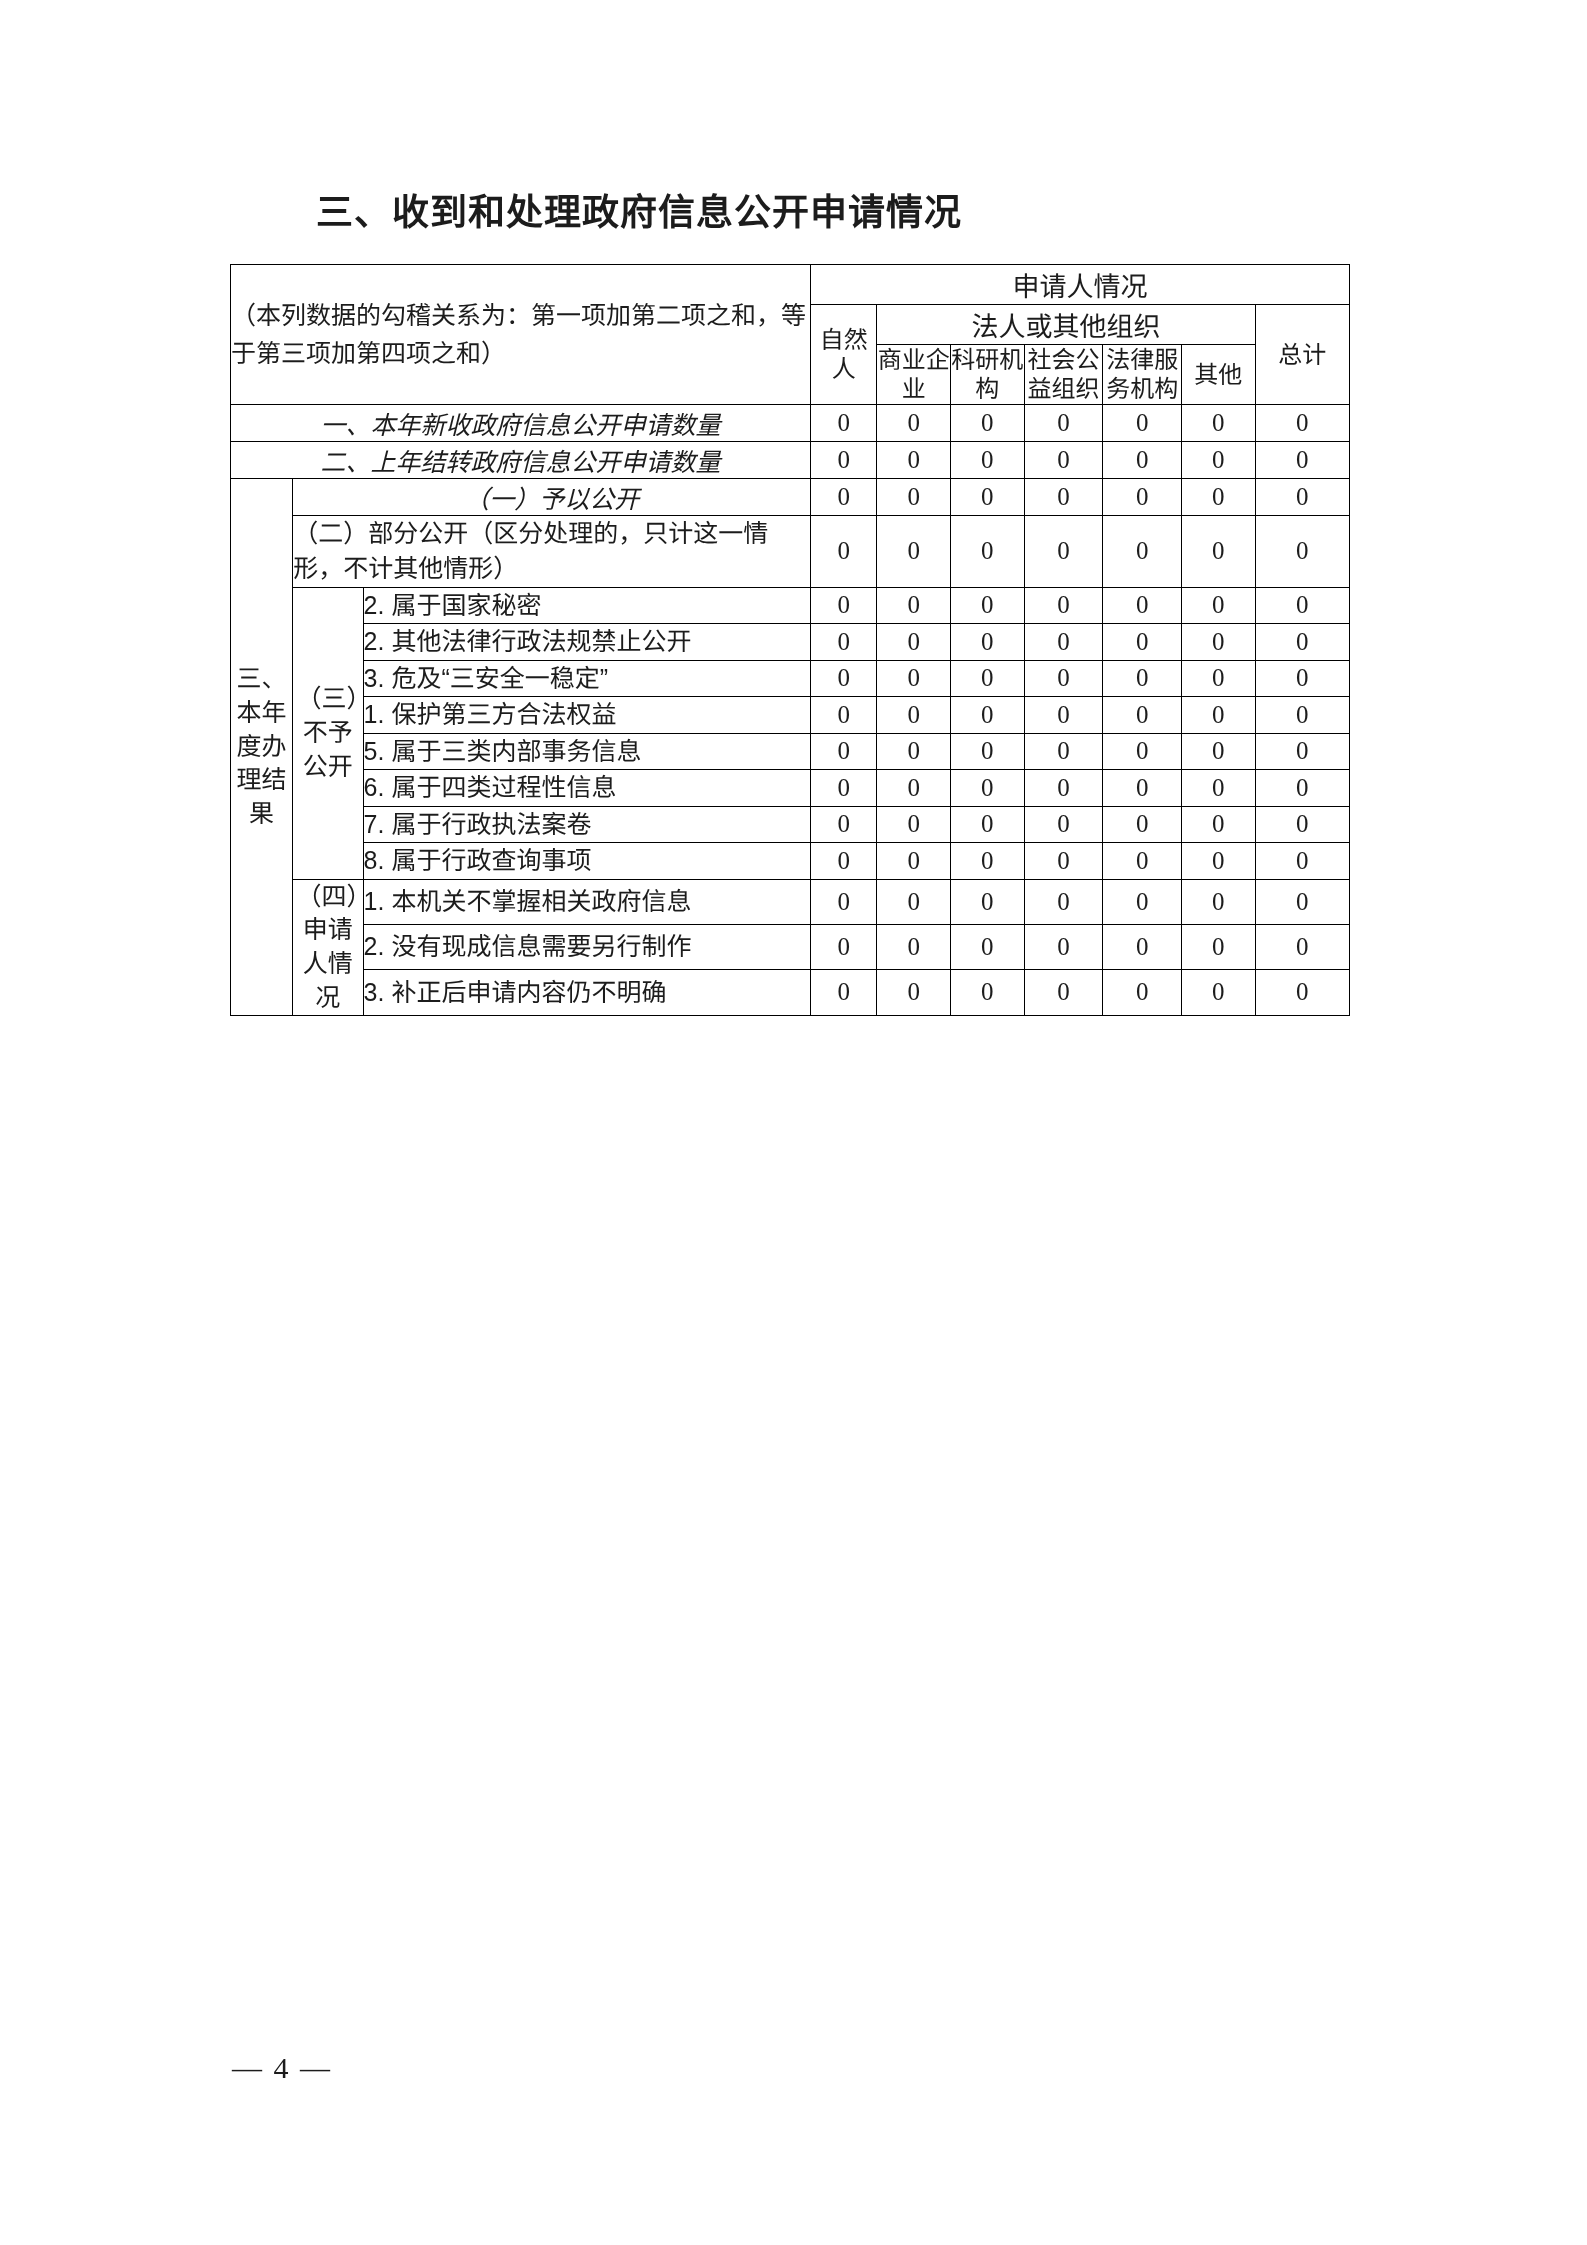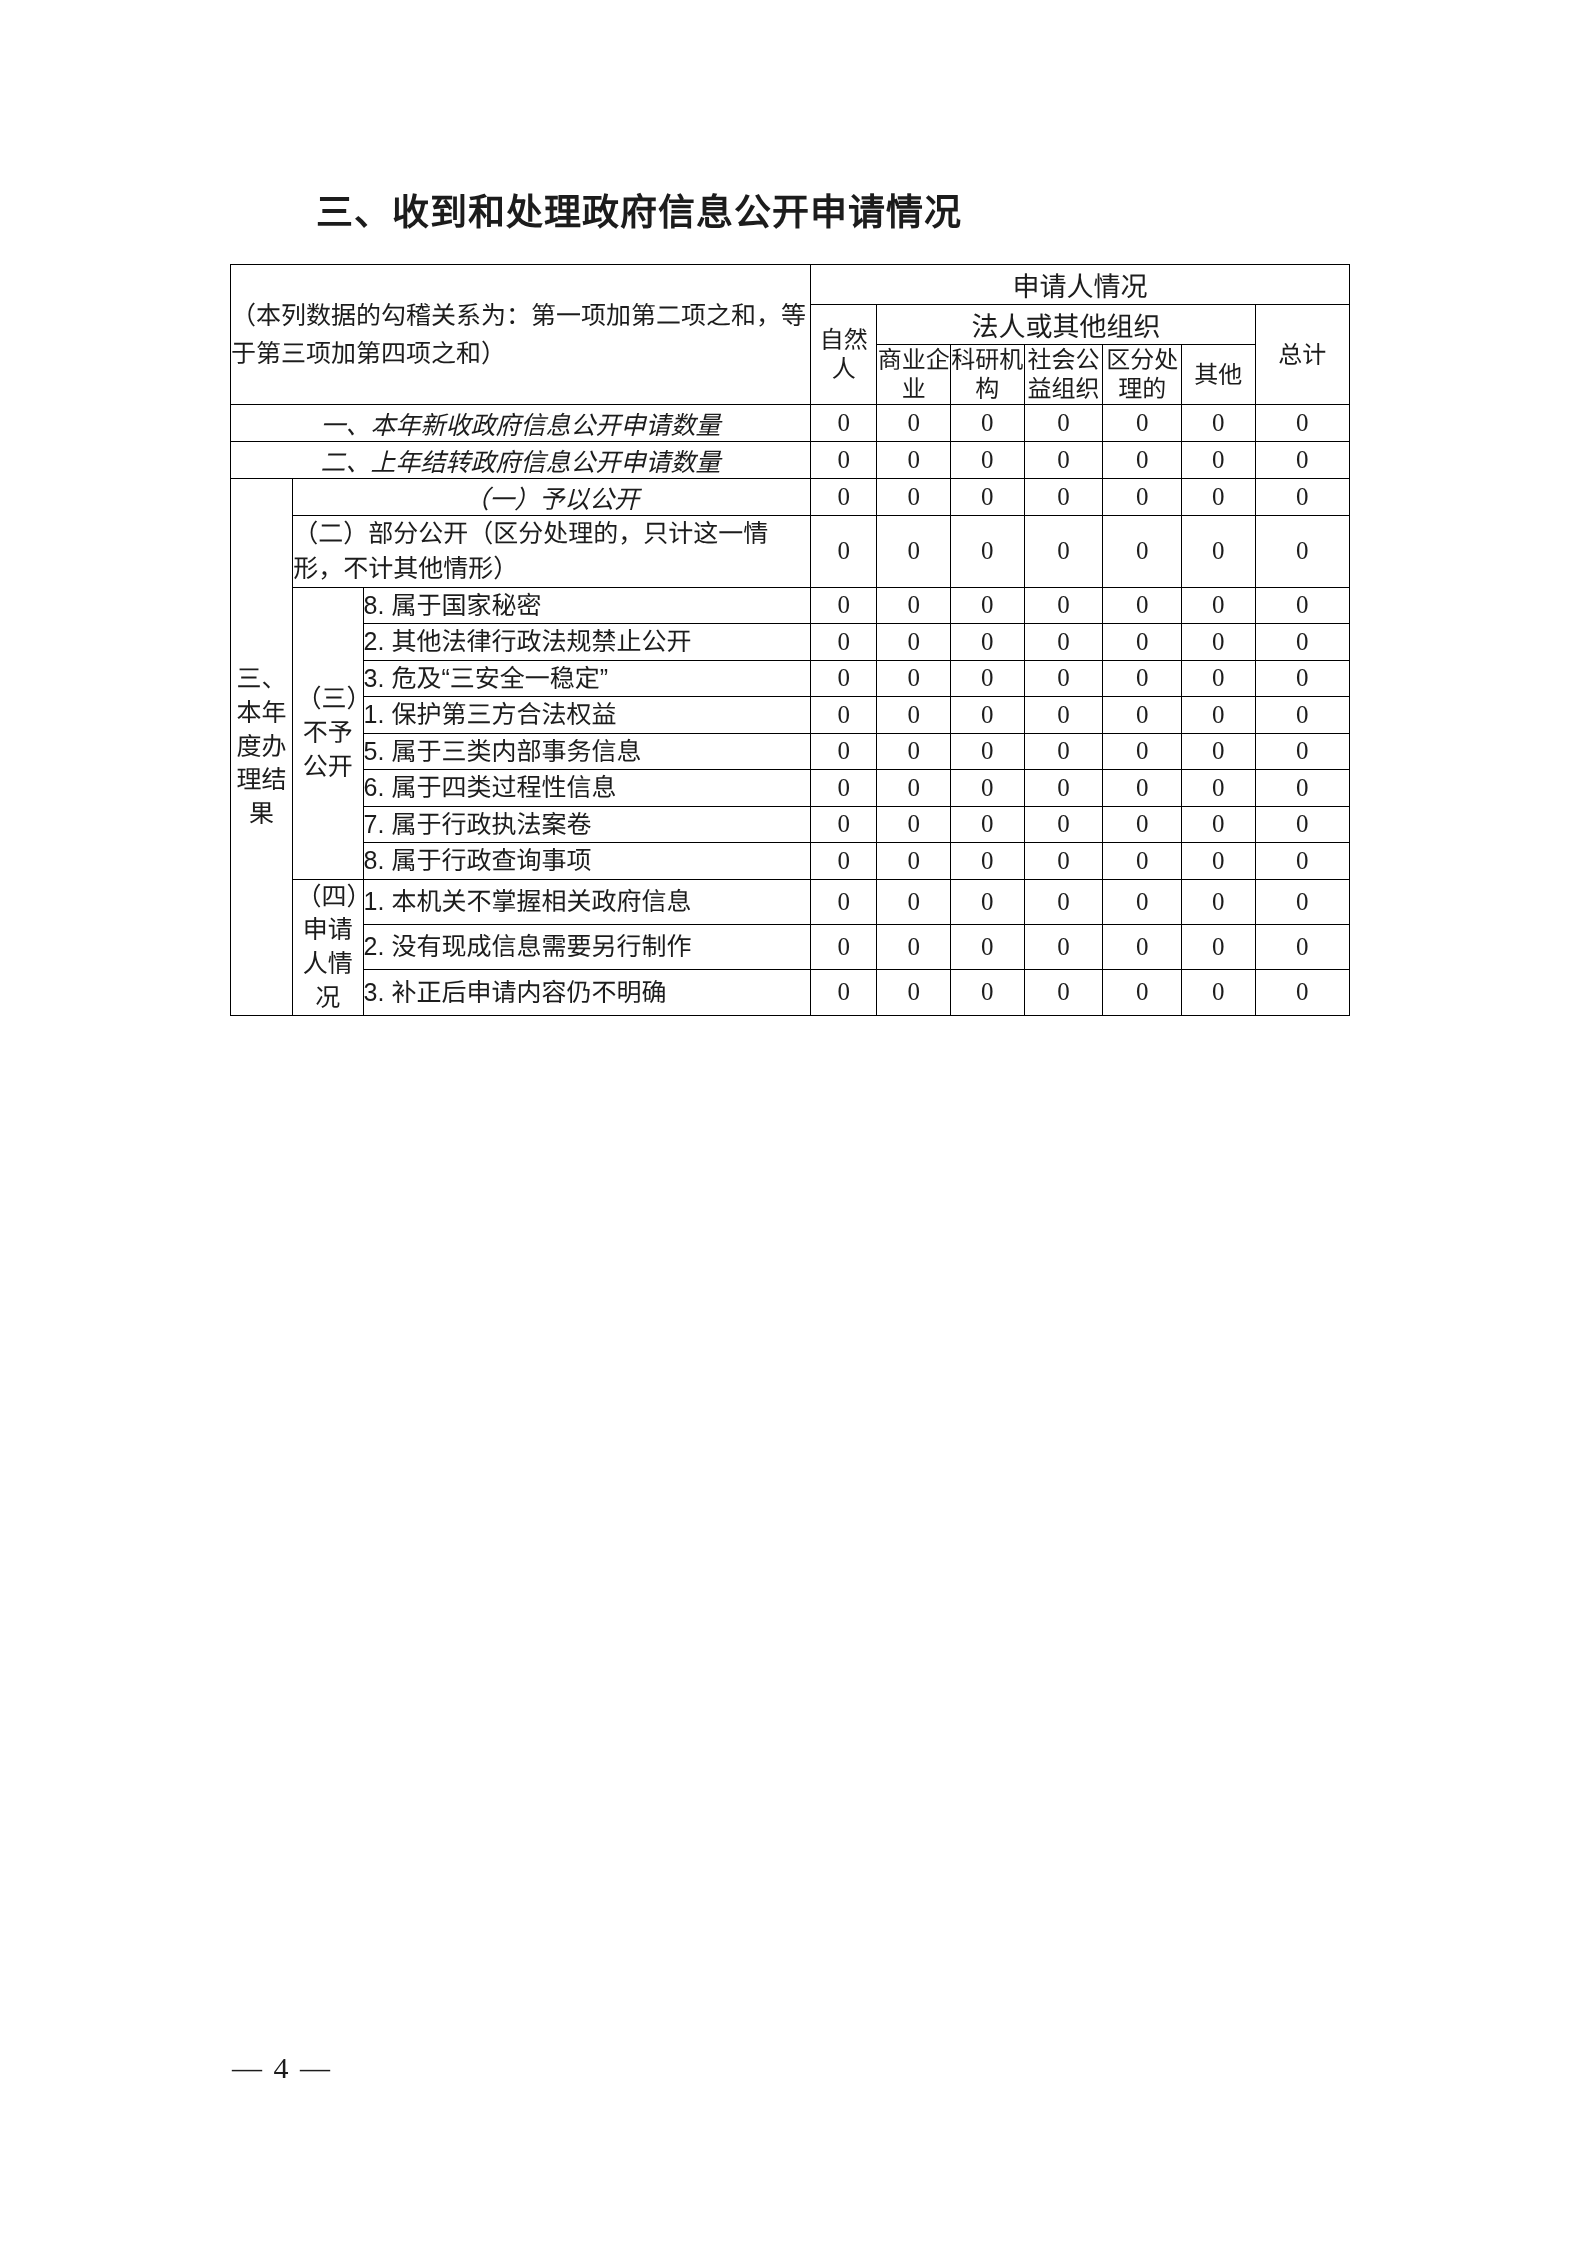--- a/index.html
+++ b/index.html
@@ -161,21 +161,21 @@
         <tr>
           <td class="vert-head" rowspan="2">自然人</td>
           <td class="grp-head" colspan="5">法人或其他组织</td>
           <td class="col-head" rowspan="2">总计</td>
         </tr>
 
         <tr>
           <td class="col-head">商业企业</td>
           <td class="col-head">科研机构</td>
           <td class="col-head">社会公益组织</td>
-          <td class="col-head">区分处理的</td>
+          <td class="col-head">法律服务机构</td>
           <td class="col-head">其他</td>
         </tr>
 
         <tr>
           <td class="rowlabel" colspan="3">一、本年新收政府信息公开申请数量</td>
           <td class="num">0</td>
           <td class="num">0</td>
           <td class="num">0</td>
           <td class="num">0</td>
           <td class="num">0</td>
@@ -212,21 +212,21 @@
           <td class="num">0</td>
           <td class="num">0</td>
           <td class="num">0</td>
           <td class="num">0</td>
           <td class="num">0</td>
           <td class="num">0</td>
         </tr>
 
         <tr>
           <td class="sidelabel" rowspan="8">（三）不予公开</td>
-          <td class="rowlabel-l">8. 属于国家秘密</td>
+          <td class="rowlabel-l">2. 属于国家秘密</td>
           <td class="num">0</td>
           <td class="num">0</td>
           <td class="num">0</td>
           <td class="num">0</td>
           <td class="num">0</td>
           <td class="num">0</td>
           <td class="num">0</td>
         </tr>
 
         <tr>

